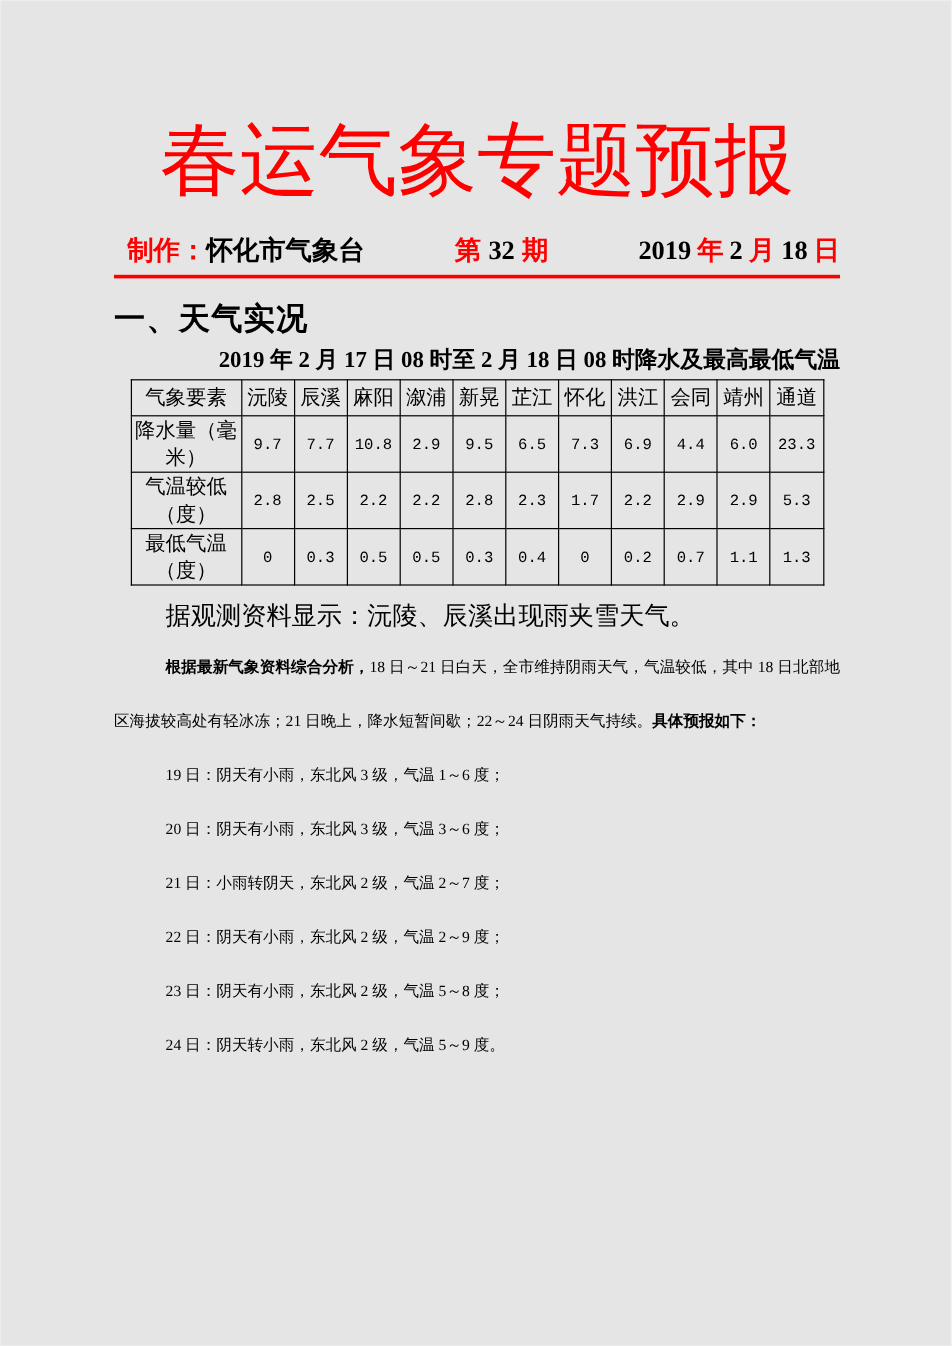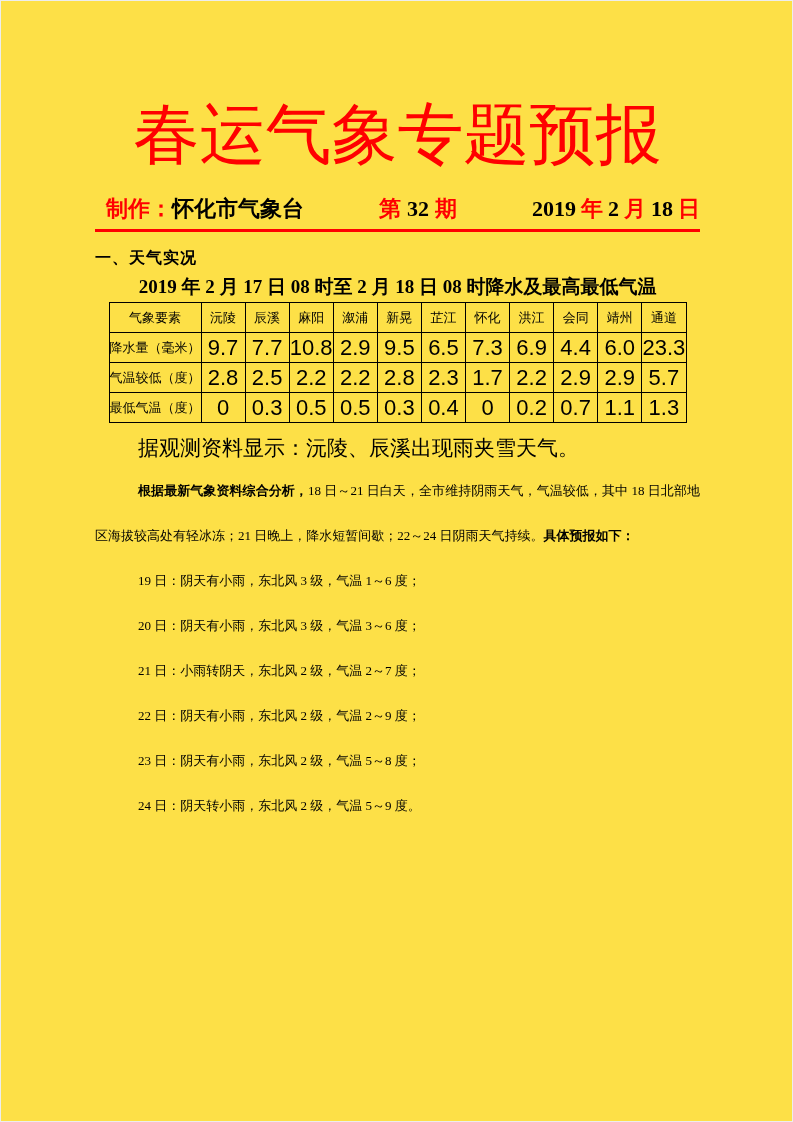--- a/index.html
+++ b/index.html
@@ -1,19 +1,19 @@
 <!DOCTYPE html>
 <html><head>
 <meta charset="utf-8">
 <style>
   html, body { margin: 0; padding: 0; background: #ffffff; }
   .page {
     width: 793px; height: 1122px;
     box-sizing: border-box;
-    background: #fde047;
+    background: #e5e5e5;
     border: 1px solid #ededed;
     position: relative;
     overflow: hidden;
     font-family: "Liberation Serif", "DejaVu Serif", serif;
     color: #000000;
   }
   .content { padding: 0 92px 0 94px; }
 
   .doc-title {
     margin: 0;
@@ -47,52 +47,52 @@
   .masthead .issue-num { margin: 0 6px; }
 
   .red-rule {
     border: none;
     border-top: 3px solid #ff0000;
     margin: 5px 0 0 0;
   }
 
   .section-heading {
     margin: 16px 0 0 0;
-    font-size: 16px;
+    font-size: 26px;
     font-weight: 700;
     font-family: "Liberation Sans", "DejaVu Sans", sans-serif;
     letter-spacing: 1px;
   }
 
   .table-caption {
     margin-top: 7px;
     font-size: 19px;
     font-weight: 700;
     line-height: 22px;
-    text-align: center;
+    text-align: right;
   }
 
   table.weather {
     width: 578px;
     margin: 4px auto 0 auto;
     border-collapse: collapse;
     table-layout: fixed;
   }
   table.weather col.label-col { width: 92px; }
   table.weather th, table.weather td {
     border: 1px solid #000;
     height: 29px;
     padding: 0;
     text-align: center;
     vertical-align: middle;
     font-weight: 400;
     overflow: hidden;
   }
-  table.weather th { font-size: 13px; }
-  table.weather td { font-size: 22px; font-family: Liberation Sans, sans-serif; }
+  table.weather th { font-size: 17px; }
+  table.weather td { font-size: 13px; font-family: Liberation Mono, monospace; }
 
   .body-text {
     font-size: 13px;
     line-height: 45px;
     text-align: justify;
   }
   .note-line {
     margin: 9px 0 4px 0;
     font-size: 21px;
     line-height: 32px;
@@ -171,21 +171,21 @@
             <td>2.8</td>
             <td>2.5</td>
             <td>2.2</td>
             <td>2.2</td>
             <td>2.8</td>
             <td>2.3</td>
             <td>1.7</td>
             <td>2.2</td>
             <td>2.9</td>
             <td>2.9</td>
-            <td>5.7</td>
+            <td>5.3</td>
           </tr>
           <tr>
             <th>最低气温（度）</th>
             <td>0</td>
             <td>0.3</td>
             <td>0.5</td>
             <td>0.5</td>
             <td>0.3</td>
             <td>0.4</td>
             <td>0</td>

